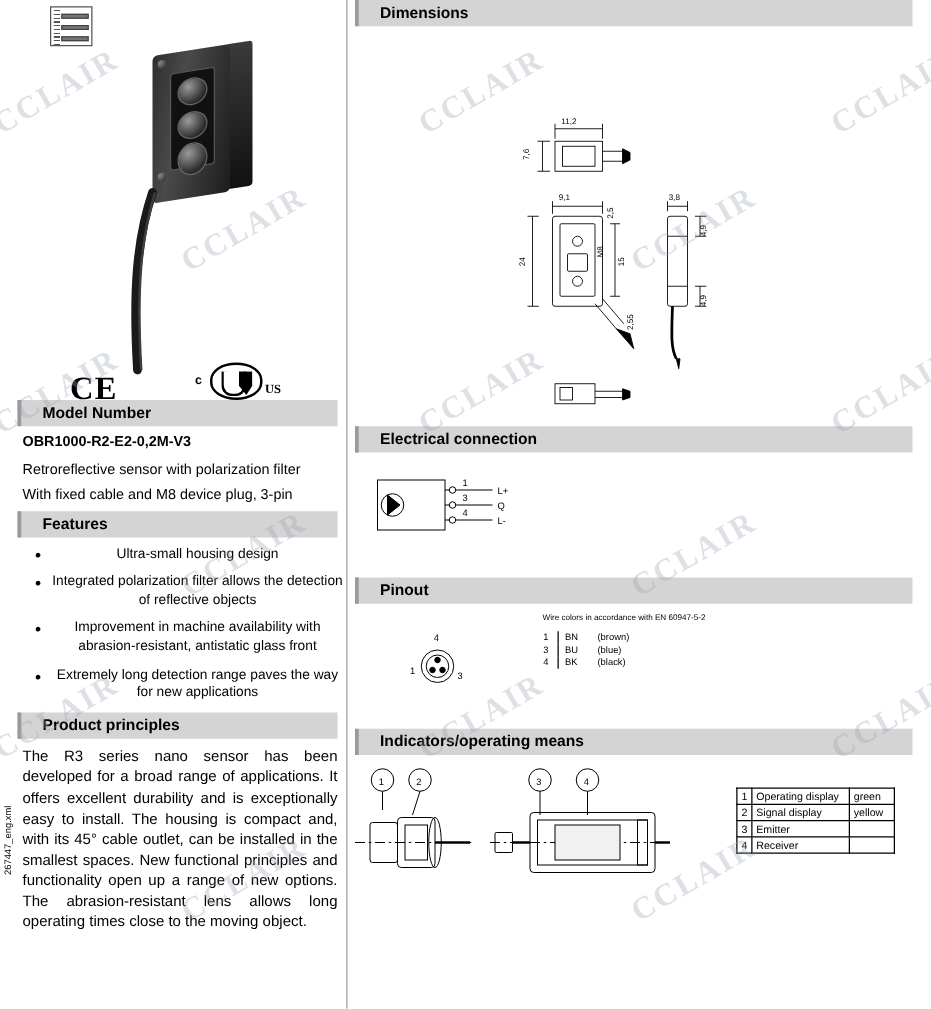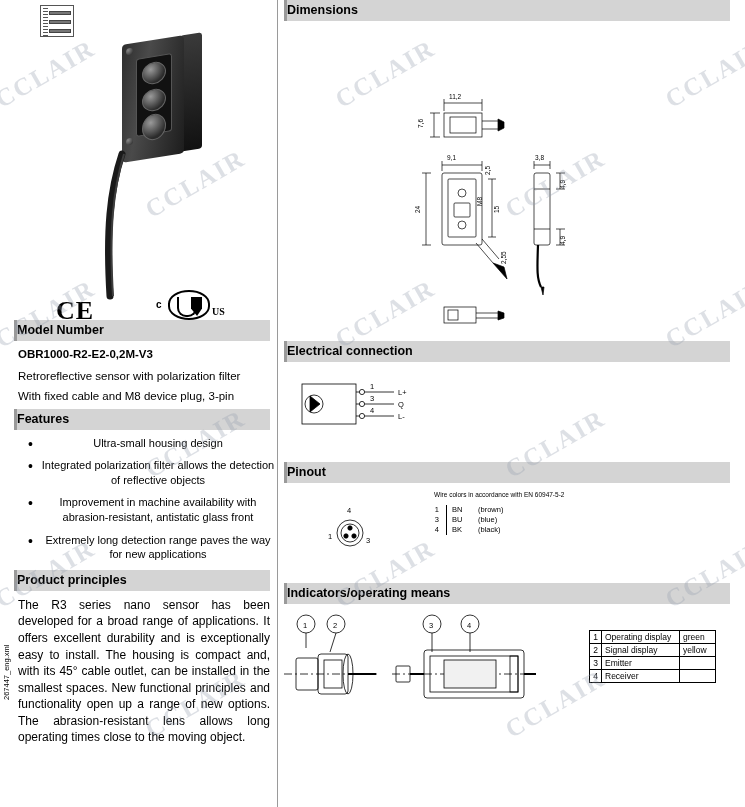--- a/index.html
+++ b/index.html
@@ -43,21 +43,21 @@
   .left-col {
     position: absolute;
     left: 14px; top: 0;
     width: 262px; height: 807px;
   }
   .sec-head {
     background: #d4d4d4;
     border-left: 3px solid #9a9a9a;
     font-weight: bold;
     font-size: 12.5px;
-    padding: 3px 6px 4px 0;
+    padding: 3px 6px 4px 17px;
     color: #000;
     margin: 0;
   }
   .left-col .sec-head { width: 256px; }
 
   .left-body { padding: 6px 4px 0 4px; font-size: 11.5px; line-height: 1.35; }
   .model-number { font-weight: bold; font-size: 11.5px; margin-bottom: 6px; }
   .model-desc { margin-bottom: 5px; }
   .model-desc2 { margin-bottom: 4px; }
 

